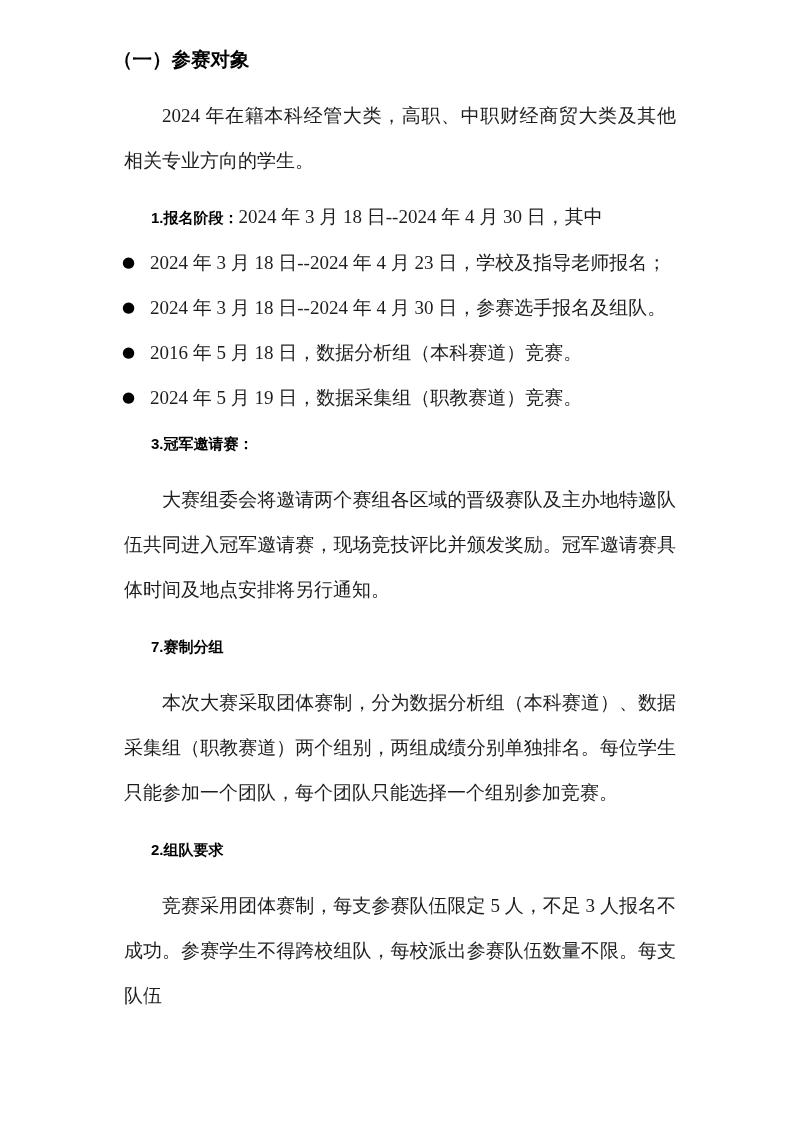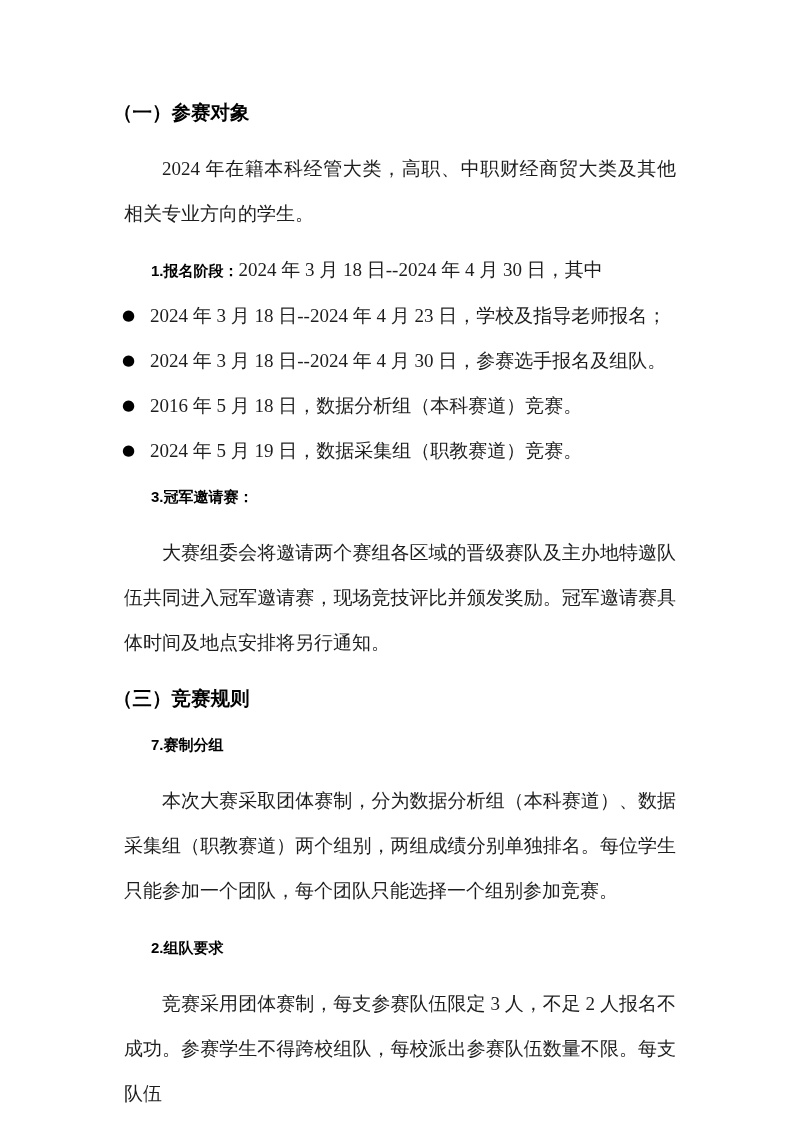--- a/index.html
+++ b/index.html
@@ -2,21 +2,21 @@
 <html><head>
 <meta charset="utf-8">
 <style>
   html, body { margin: 0; padding: 0; background: #ffffff; }
   .page {
     position: relative;
     width: 799px;
     height: 1131px;
     box-sizing: border-box;
     background: #ffffff;
-    padding: 90px 112px 0 113px;
+    padding: 37px 112px 0 113px;
     font-family: "Liberation Serif", "DejaVu Serif", serif;
     font-size: 19px;
     line-height: 45px;
     color: #1d1d1d;
     overflow: hidden;
   }
   .h1 {
     margin: 0;
     font-family: "Liberation Sans", "DejaVu Sans", sans-serif;
     font-weight: 700;
@@ -76,23 +76,22 @@
 
 
   <div class="bullet"><span class="marker">●</span><span>2016 年 5 月 18 日，数据分析组（本科赛道）竞赛。</span></div>
 
   <div class="bullet"><span class="marker">●</span><span>2024 年 5 月 19 日，数据采集组（职教赛道）竞赛。</span></div>
 
   <p class="h2"><span class="bold-sans">3.冠军邀请赛：</span><span></span></p>
 
   <p class="para">大赛组委会将邀请两个赛组各区域的晋级赛队及主办地特邀队伍共同进入冠军邀请赛，现场竞技评比并颁发奖励。冠军邀请赛具体时间及地点安排将另行通知。</p>
 
-  <h2 class="h1">（三）竞赛规则</h2>
 
   <p class="h2"><span class="bold-sans">7.赛制分组</span><span></span></p>
 
   <p class="para">本次大赛采取团体赛制，分为数据分析组（本科赛道）、数据采集组（职教赛道）两个组别，两组成绩分别单独排名。每位学生只能参加一个团队，每个团队只能选择一个组别参加竞赛。</p>
 
   <p class="h2"><span class="bold-sans">2.组队要求</span><span></span></p>
 
-  <p class="para">竞赛采用团体赛制，每支参赛队伍限定 3 人，不足 2 人报名不成功。参赛学生不得跨校组队，每校派出参赛队伍数量不限。每支队伍</p>
+  <p class="para">竞赛采用团体赛制，每支参赛队伍限定 5 人，不足 3 人报名不成功。参赛学生不得跨校组队，每校派出参赛队伍数量不限。每支队伍</p>
 
 </div>
 
 </body></html>

